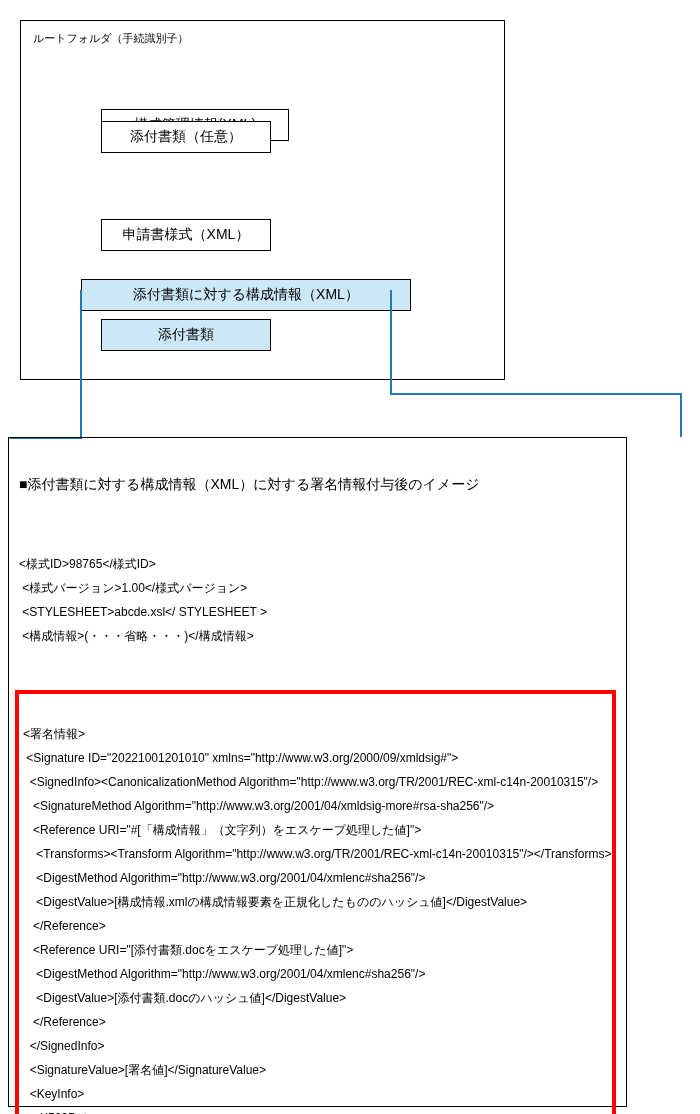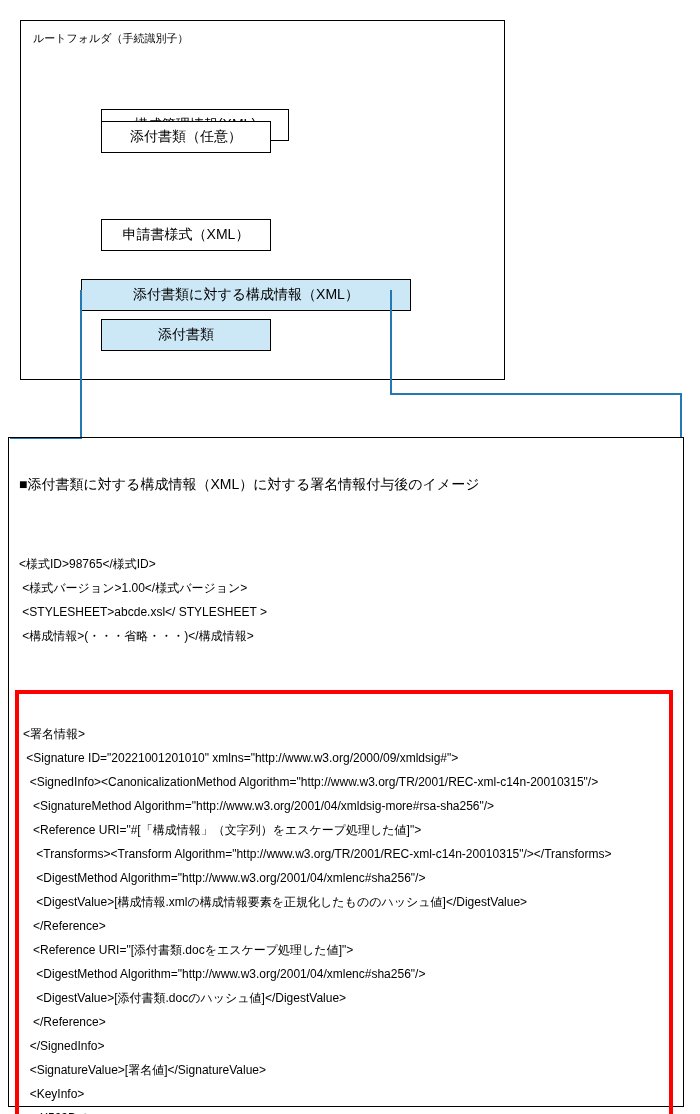--- a/index.html
+++ b/index.html
@@ -76,21 +76,21 @@
   .conn-right-v2 {
     left: 680px; top: 393px;
     width: 1px; height: 44px;
     border-left: 2px solid #2478b3;
   }
 
   .detail-panel {
     position: absolute;
     left: 8px;
     top: 437px;
-    width: 676px;
+    width: 619px;
     height: 670px;
     border: 1px solid #000;
     box-sizing: border-box;
     padding: 10px 10px 6px 10px;
     font-size: 12px;
     white-space: pre;
   }
   .detail-title {
     font-size: 14px;
     margin-bottom: 16px;

